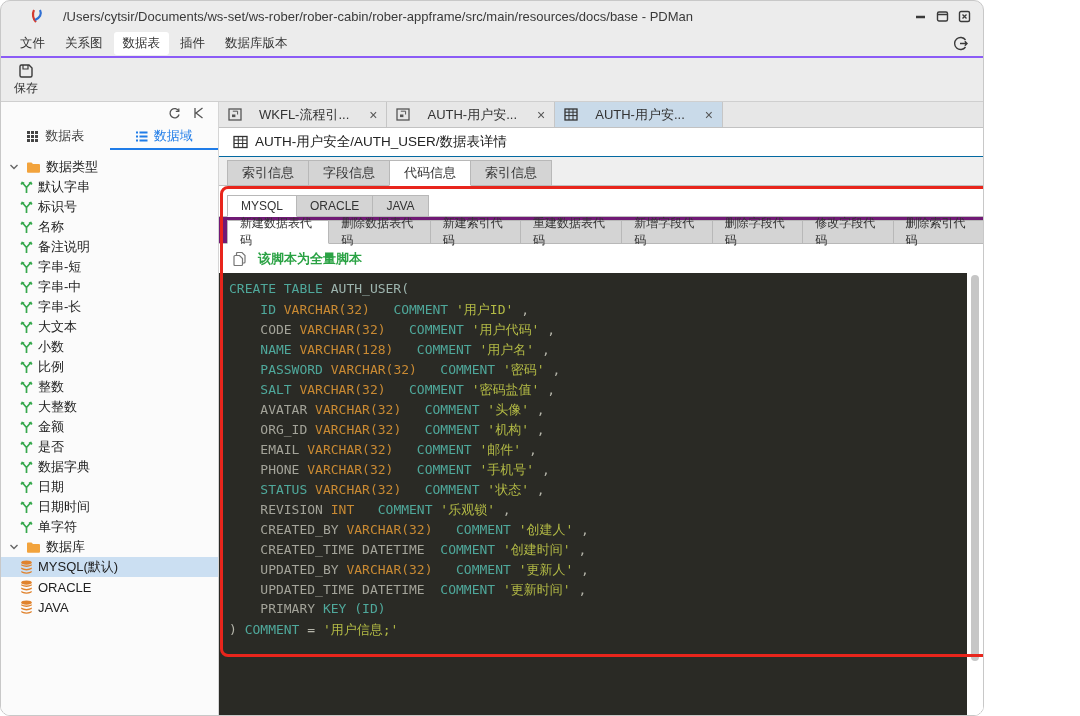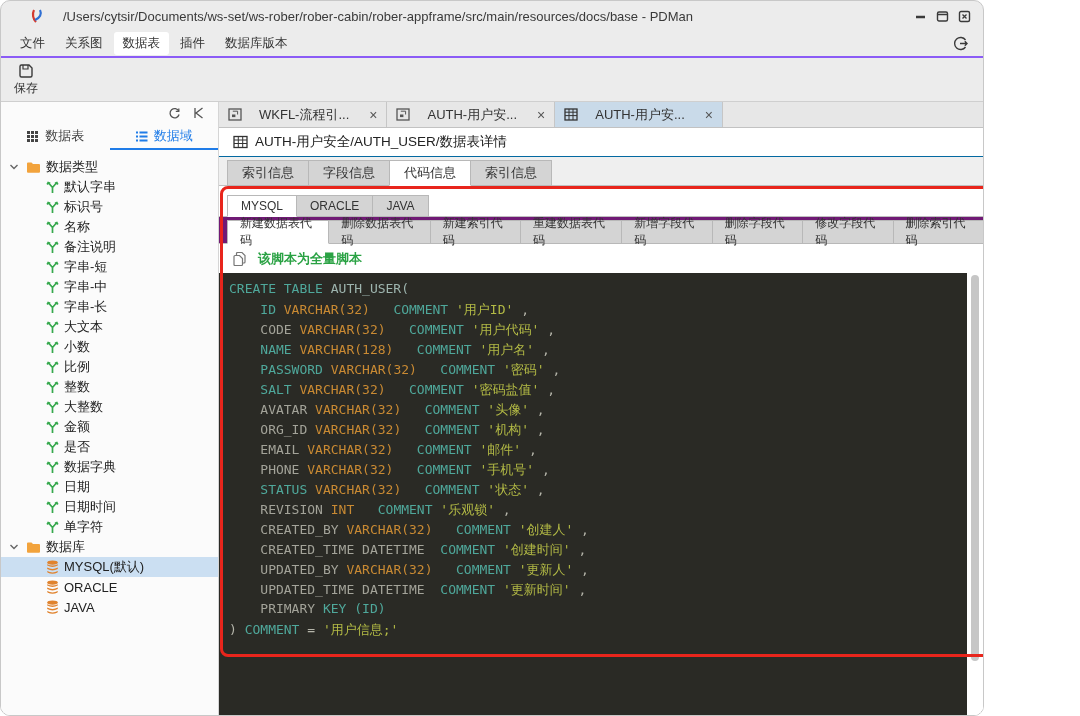--- a/index.html
+++ b/index.html
@@ -28,21 +28,21 @@
   
   .content { display:flex; height:615px; background:#fff; }
   .sidebar { width:218px; border-right:1px solid #d5d5d5; background:#fbfbfb; display:flex; flex-direction:column; }
   .sidebar-top { height:22px; display:flex; justify-content:flex-end; align-items:center; gap:12px; padding-right:14px; color:#555; }
   .sidebar-top span { display:inline-flex; cursor:pointer; }
   .side-tabs { height:26px; display:flex; }
   .side-tab { flex:1; display:flex; align-items:center; justify-content:center; gap:6px;
               font-size:13px; color:#444; border-bottom:2px solid transparent; cursor:pointer; }
   .side-tab.active { color:#1f7ce8; border-bottom-color:#1f7ce8; }
   .tree { flex:1; padding-top:7px; font-size:13px; overflow:hidden; }
-  .tree-row { height:20px; display:flex; align-items:center; gap:5px; padding-left:45px; color:#222; cursor:pointer; }
+  .tree-row { height:20px; display:flex; align-items:center; gap:5px; padding-left:19px; color:#222; cursor:pointer; }
   .tree-row.folder { padding-left:8px; }
   .tree-row.selected { background:#cbdff2; }
   .tree-row .chev { display:inline-flex; width:12px; }
 
   
   .main { flex:1; position:relative; display:flex; flex-direction:column; background:#fff; }
   .doc-tabs { height:26px; background:#e7e7e7; border-bottom:1px solid #c2c2c2; display:flex; }
   .doc-tab { display:flex; align-items:center; gap:17px; padding:0 9px; border-right:1px solid #c6c6c6;
              font-size:13px; color:#333; cursor:pointer; }
   .doc-tab.active { background:#c9dae9; }

